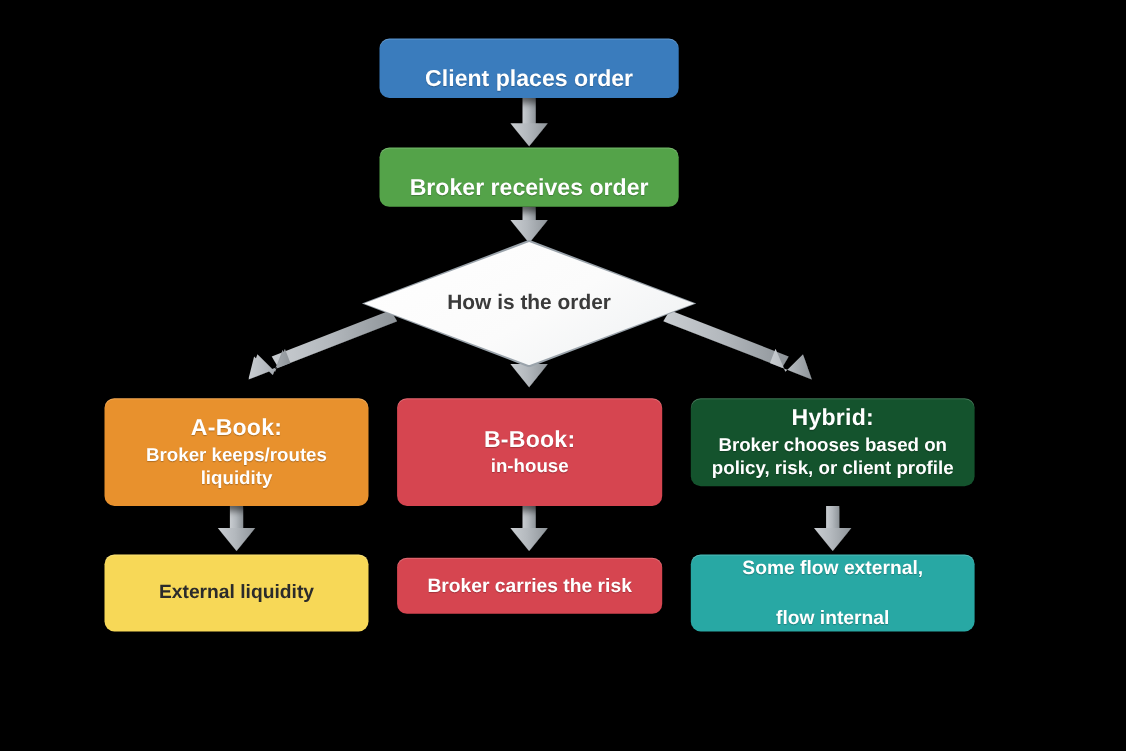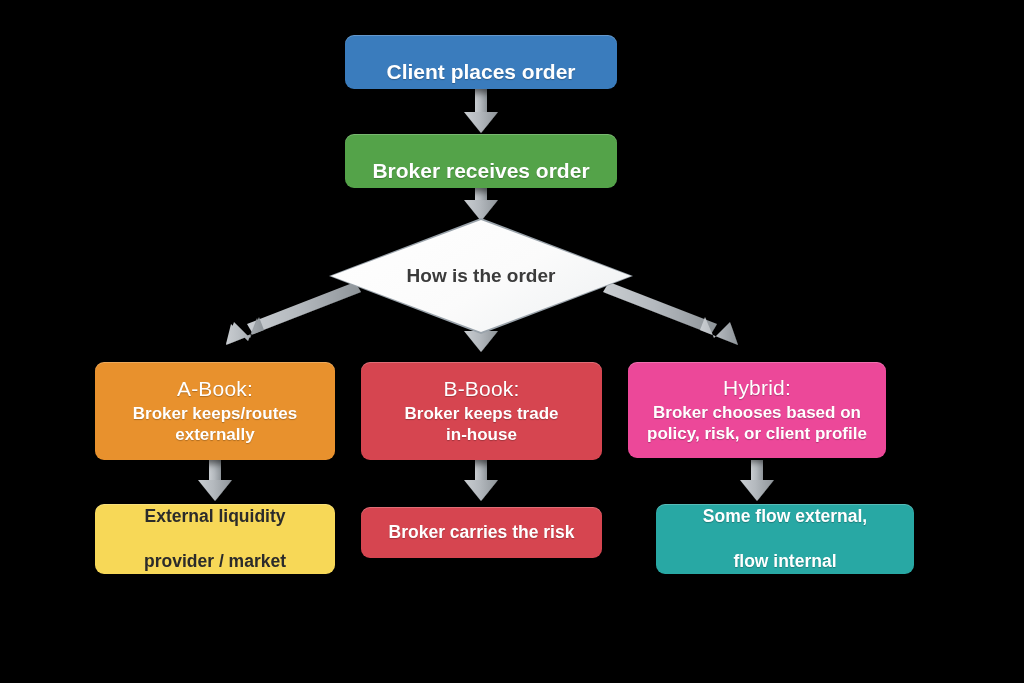--- a/index.html
+++ b/index.html
@@ -33,21 +33,21 @@
     text-align: center;
     color: #ffffff;
     line-height: 1.22;
     padding: 4px 10px;
     box-shadow: 3px 4px 7px rgba(0,0,0,0.55),
                 inset 0 1px 0 rgba(255,255,255,0.22);
     text-shadow: 0 1px 1px rgba(0,0,0,0.25);
   }
 
   .node .title {
-    font-weight: normal;
+    font-weight: bold;
     letter-spacing: .2px;
   }
   .node .sub {
     font-weight: bold;
   }
 
   
   .node-top {
     font-size: 21px;
     font-weight: bold;
@@ -177,42 +177,40 @@
     <div class="diamond-label">
       <div>
         <div>How is the order</div>
       </div>
     </div>
   </div>
 
   <div class="node node-branch" style="left:95px; top:362px; width:240px; height:98px; background:#e8912d;">
     <span class="title">A-Book:</span>
     <span class="sub">Broker keeps/routes</span>
-    <span class="sub">externally</span>
+    <span class="sub">liquidity</span>
   </div>
 
   <div class="node node-branch" style="left:361px; top:362px; width:241px; height:98px; background:#d64550;">
     <span class="title">B-Book:</span>
-    <span class="sub">Broker keeps trade</span>
     <span class="sub">in-house</span>
   </div>
 
-  <div class="node node-branch" style="left:628px; top:362px; width:258px; height:96px; background:#ec4899;">
+  <div class="node node-branch" style="left:628px; top:362px; width:258px; height:80px; background:#14532d;">
     <span class="title">Hybrid:</span>
     <span class="sub">Broker chooses based on</span>
     <span class="sub">policy, risk, or client profile</span>
   </div>
 
   <div class="node node-leaf" style="left:95px; top:504px; width:240px; height:70px; background:#f7d857; color:#2b2b2b; text-shadow:none;">
     <span>External liquidity</span>
-    <span>provider / market</span>
   </div>
 
   <div class="node node-leaf" style="left:361px; top:507px; width:241px; height:51px; background:#d64550;align-items:center;">
     <span>Broker carries the risk</span>
   </div>
 
-  <div class="node node-leaf" style="left:656px; top:504px; width:258px; height:70px; background:#28a8a4;">
+  <div class="node node-leaf" style="left:628px; top:504px; width:258px; height:70px; background:#28a8a4;">
     <span>Some flow external,</span>
     <span>flow internal</span>
   </div>
 
 </div>
 
 </body></html>

